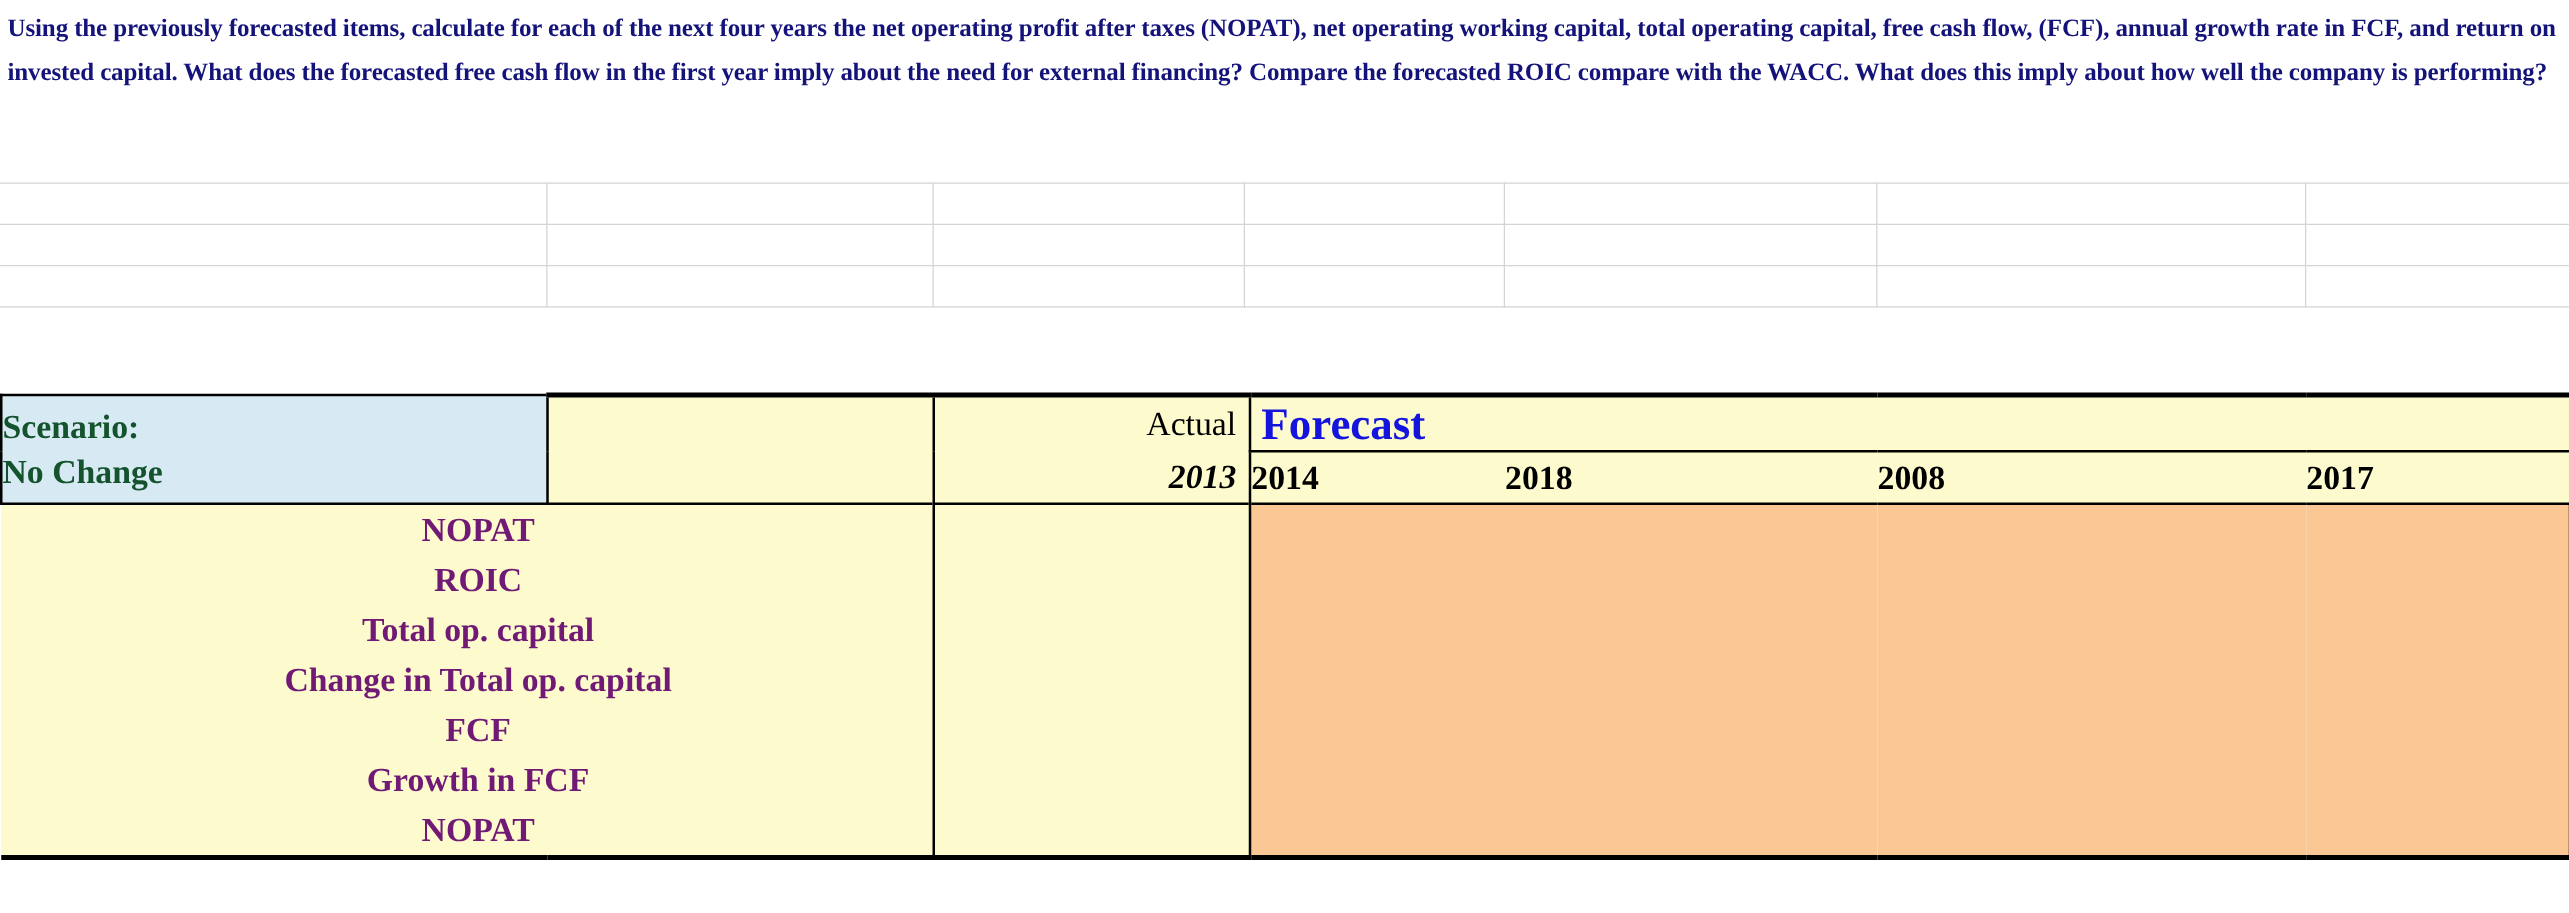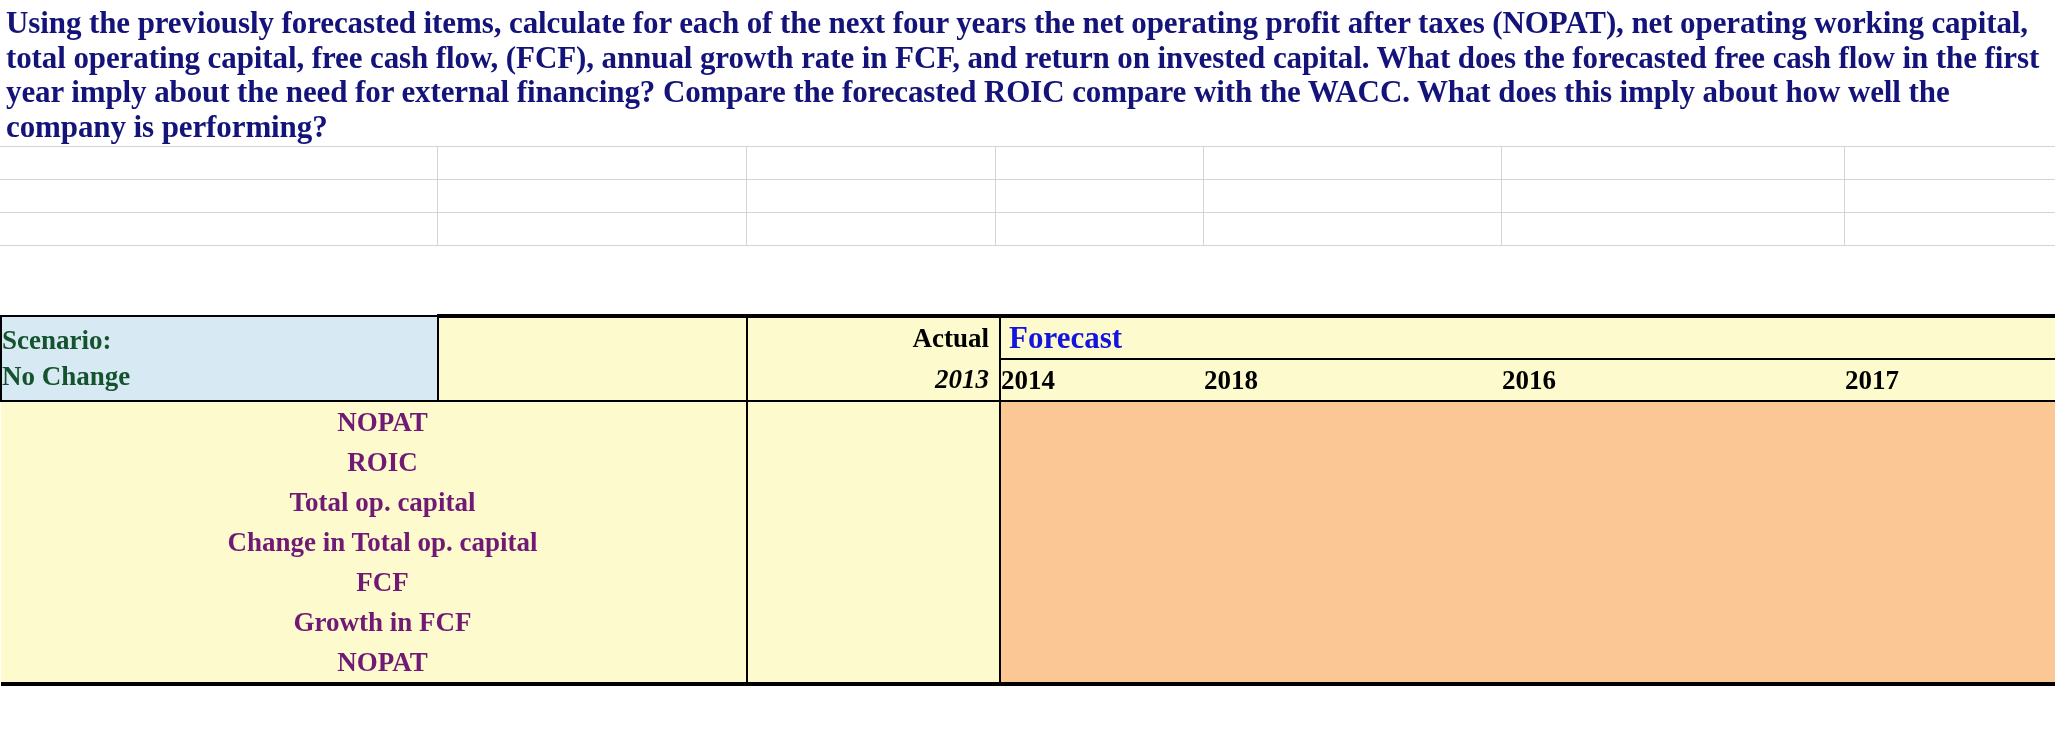--- a/index.html
+++ b/index.html
@@ -17,21 +17,21 @@
   
   #question-block {
     position: absolute;
     left: 0px;
     top: 0px;
     width: 2055px;
     padding: 6px 4px 0 6px;
     box-sizing: border-box;
     color: #14137a;
     font-weight: bold;
-    font-size: 31px;
+    font-size: 20px;
     line-height: 34.5px;
     letter-spacing: -0.1px;
   }
   #question-block p { margin: 0; }
 
   
   #empty-grid {
     position: absolute;
     left: 0px;
     top: 146px;
@@ -79,31 +79,31 @@
     font-weight: bold;
     font-size: 27px;
     line-height: 36px;
     border: 2px solid #000000 !important;
     padding: 2px 0 4px 0 !important;
   }
   .scenario-cell div { white-space: nowrap; }
 
   .hdr-actual {
     text-align: right;
-    font-weight: bold;
+    font-weight: normal;
     color: #000000;
     padding-right: 10px !important;
     font-size: 27px;
   }
   .hdr-forecast {
     text-align: left;
     font-weight: bold;
     color: #1414dd;
     padding-left: 8px !important;
-    font-size: 31px;
+    font-size: 36px;
   }
   .hdr-year {
     text-align: right;
     font-weight: bold;
     font-style: italic;
     color: #000000;
     padding-right: 10px !important;
     font-size: 27px;
     margin-left: 46px;
   }
@@ -199,21 +199,21 @@
       <td class="bt-thick"></td>
       <td class="bt-thick bl-thin hdr-actual">Actual</td>
       <td class="bt-thick bl-thin bb-thin hdr-forecast" colspan="4">Forecast</td>
     </tr>
 
     <tr class="hdr-row-2">
       <td></td>
       <td class="bl-thin hdr-year">2013</td>
       <td class="bl-thin hdr-fyear">2014</td>
       <td class="hdr-fyear">2018</td>
-      <td class="hdr-fyear">2016</td>
+      <td class="hdr-fyear">2008</td>
       <td class="hdr-fyear" style="padding-right:14px !important;">2017</td>
     </tr>
 
     <tr class="body-row">
       <td class="row-label bt-thin" colspan="2">NOPAT</td>
       <td class="data-actual bl-thin bt-thin"></td>
       <td class="data-forecast bl-thin bt-thin"></td>
       <td class="data-forecast bt-thin"></td>
       <td class="data-forecast bt-thin"></td>
       <td class="data-forecast bt-thin br-thin"></td>

